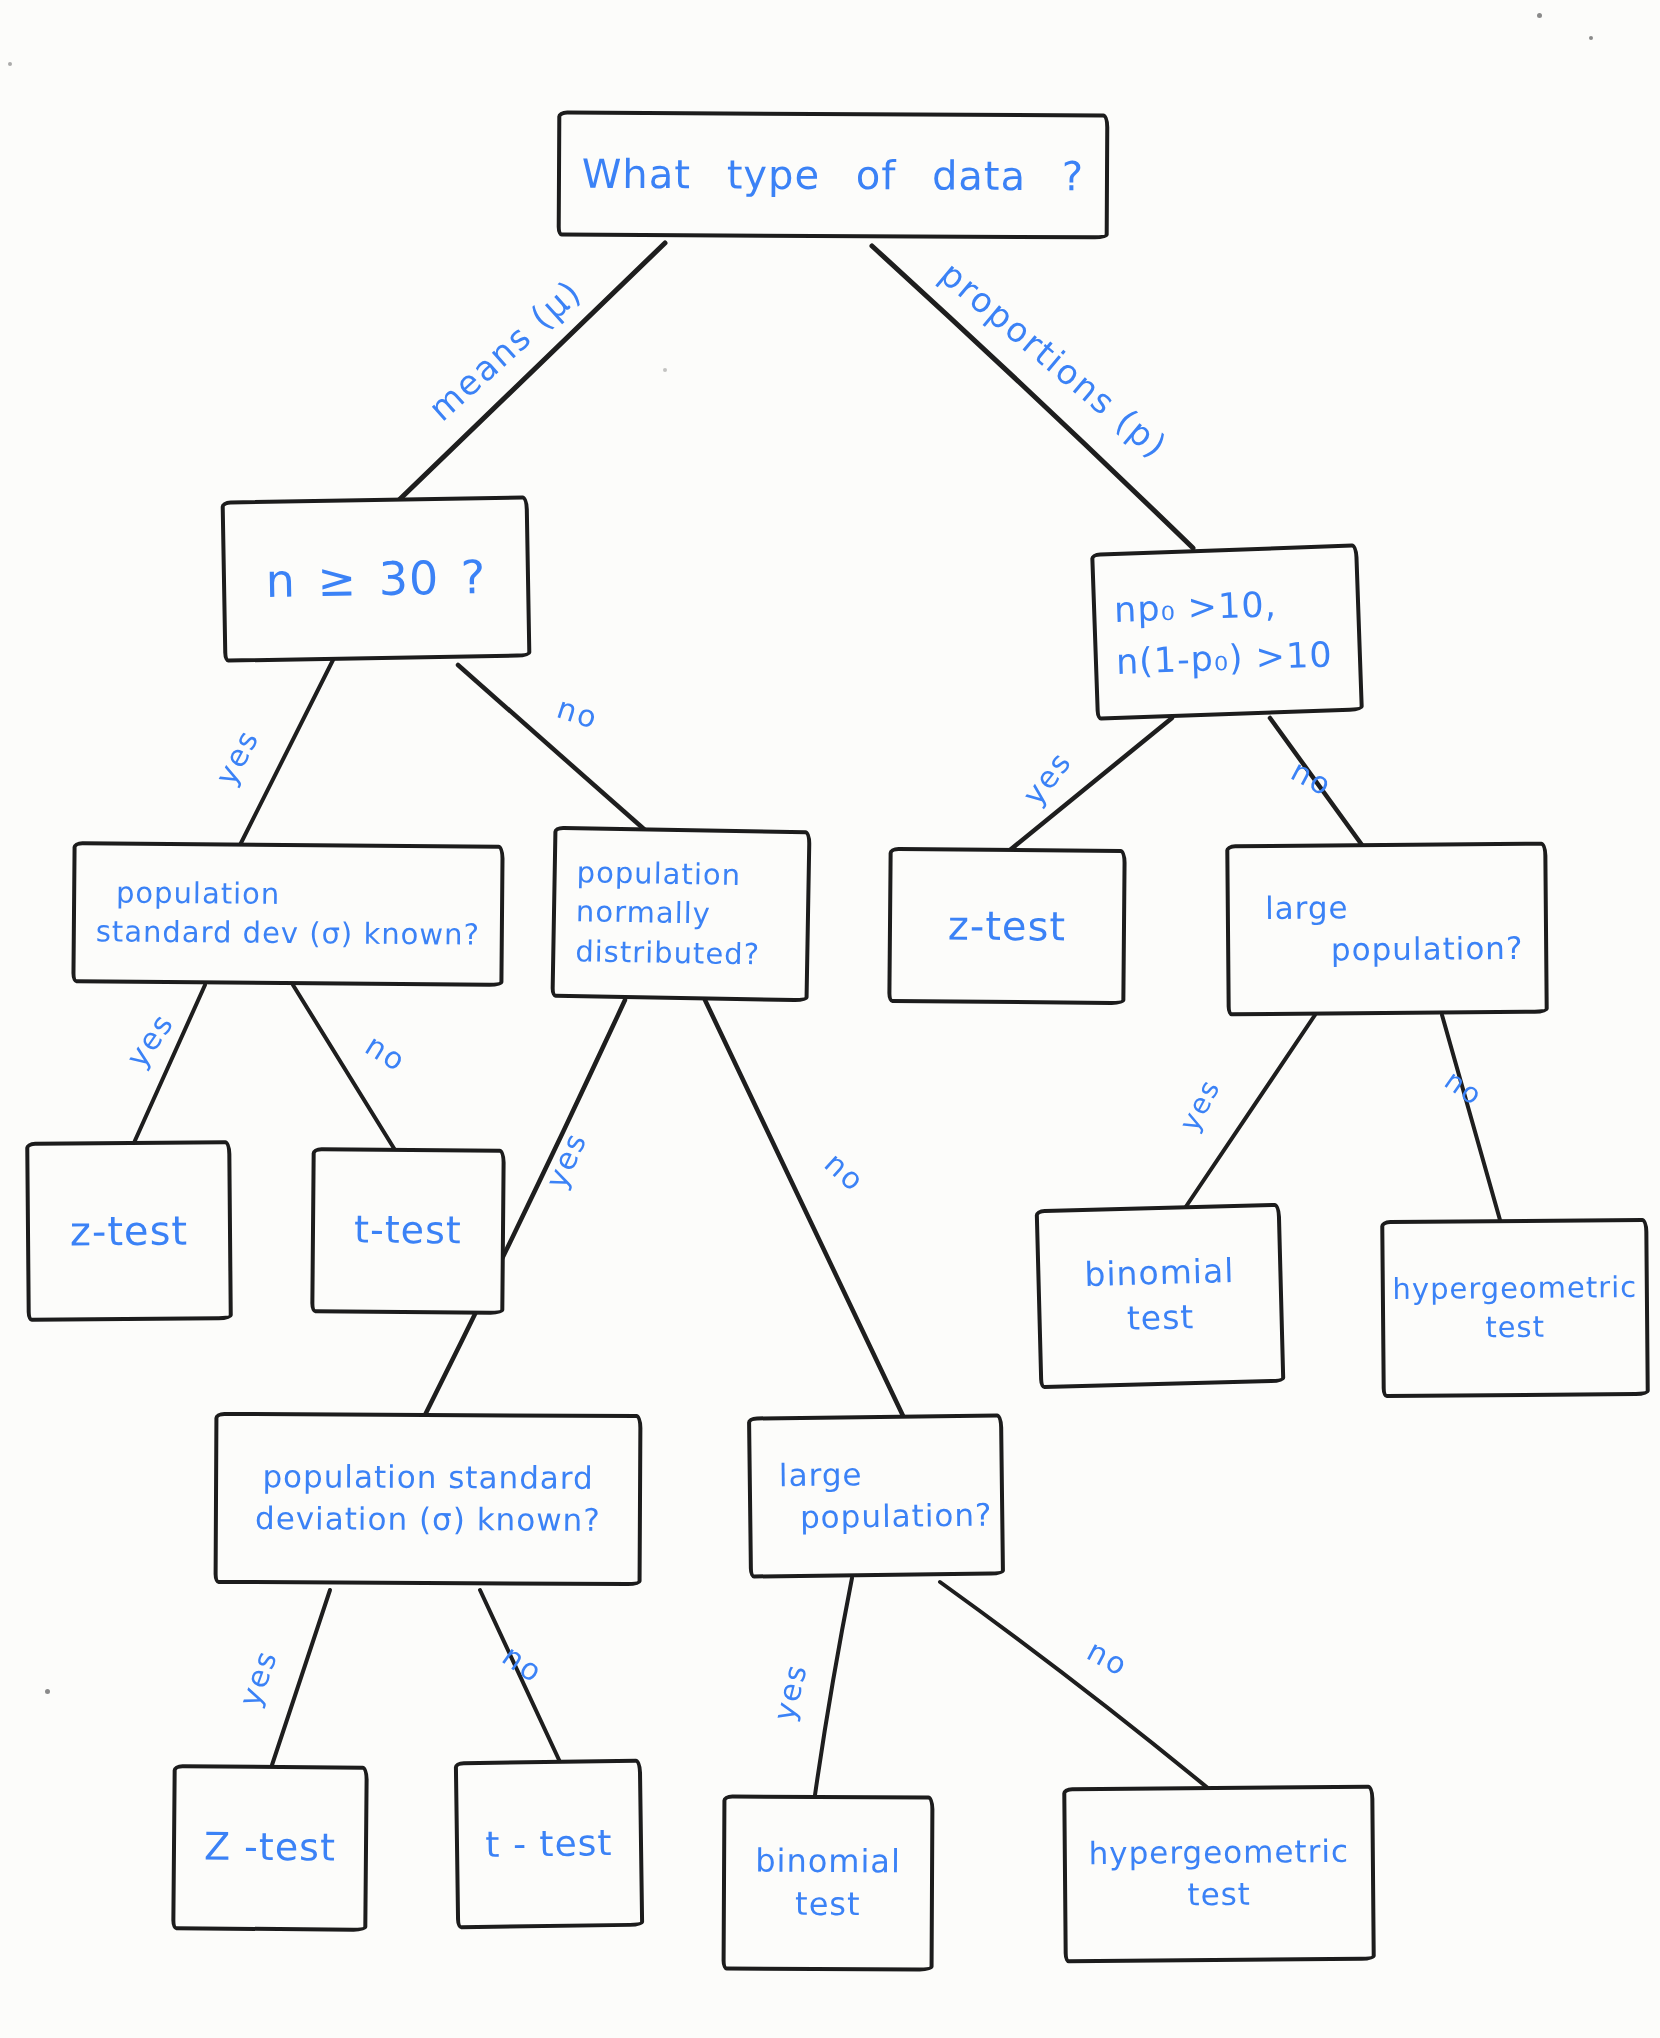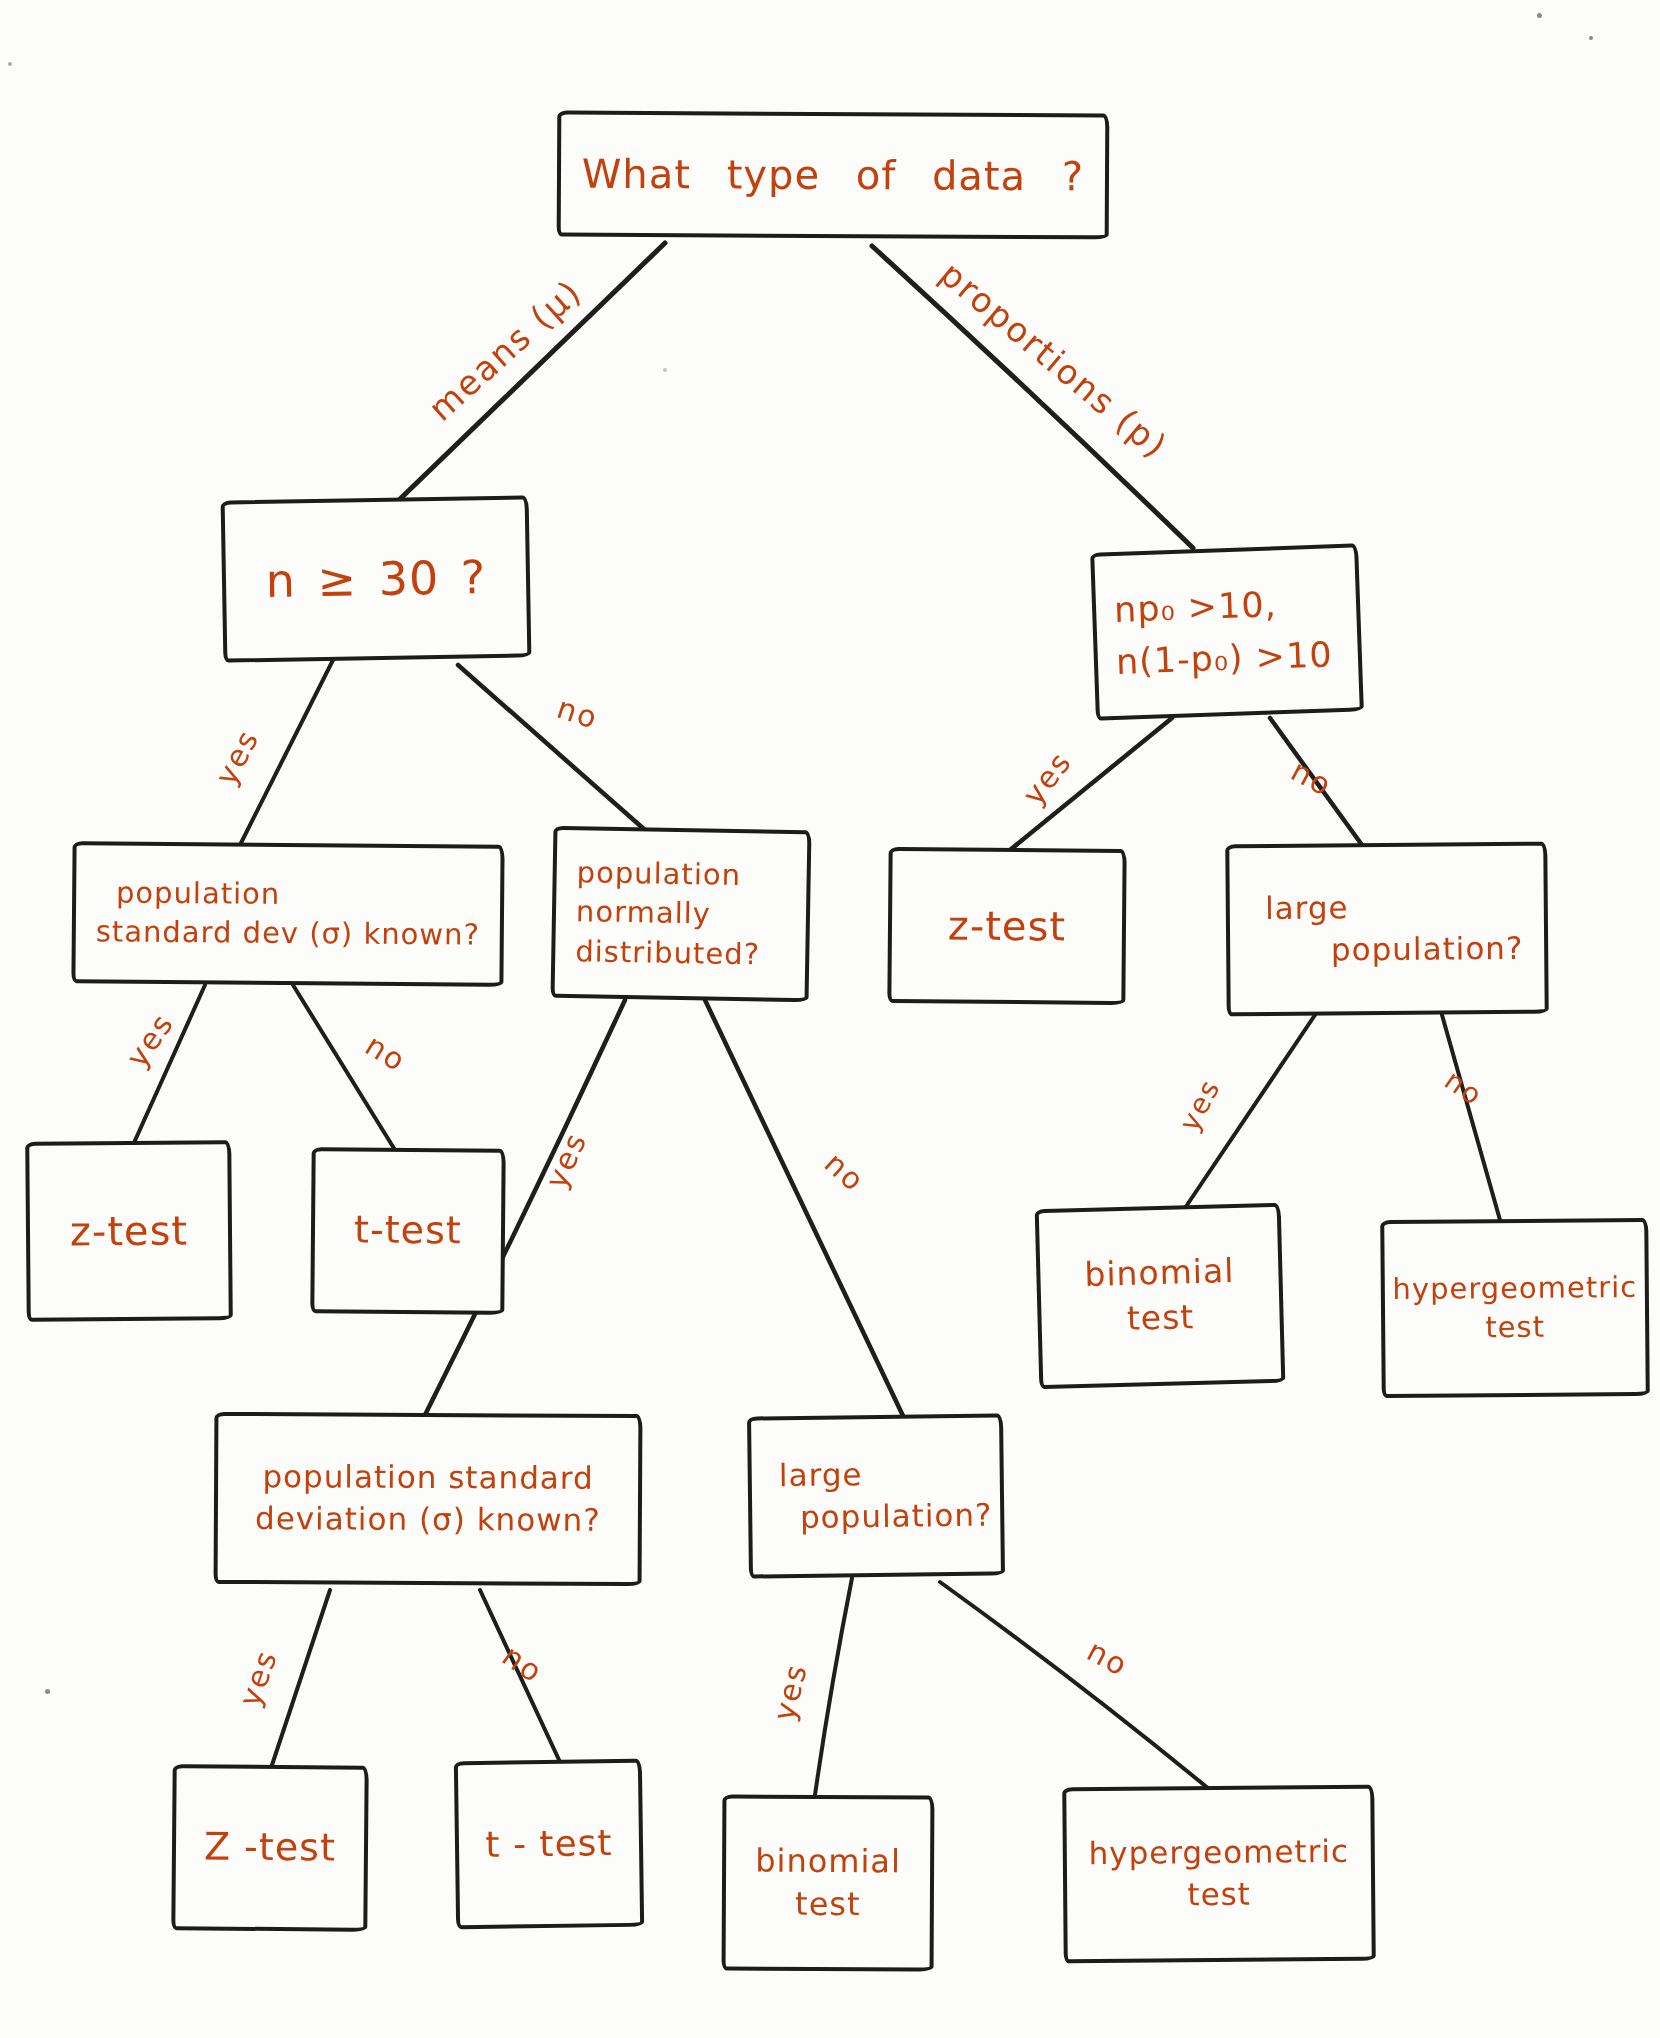--- a/index.html
+++ b/index.html
@@ -1,21 +1,21 @@
 <!DOCTYPE html>
 <html><head>
 <meta charset="utf-8">
 <style>
   html,body{margin:0;padding:0;background:#ffffff;}
   #canvas{
     position:relative;
     width:1660px;height:2038px;
     background:#fcfcfa;
     font-family:"DejaVu Sans", sans-serif;
-    color:#c2410c;
+    color:#3b82f6;
     overflow:hidden;
   }
   #edges{position:absolute;left:0;top:0;width:1660px;height:2038px;}
   #edges path{fill:none;stroke:#1e1e1e;stroke-linecap:round;}
   .node{
     position:absolute;
     border:4px solid #1c1c1c;
     border-radius:10px 6px 14px 5px / 6px 14px 5px 10px;
     box-sizing:border-box;
     display:flex;flex-direction:column;justify-content:center;align-items:center;

